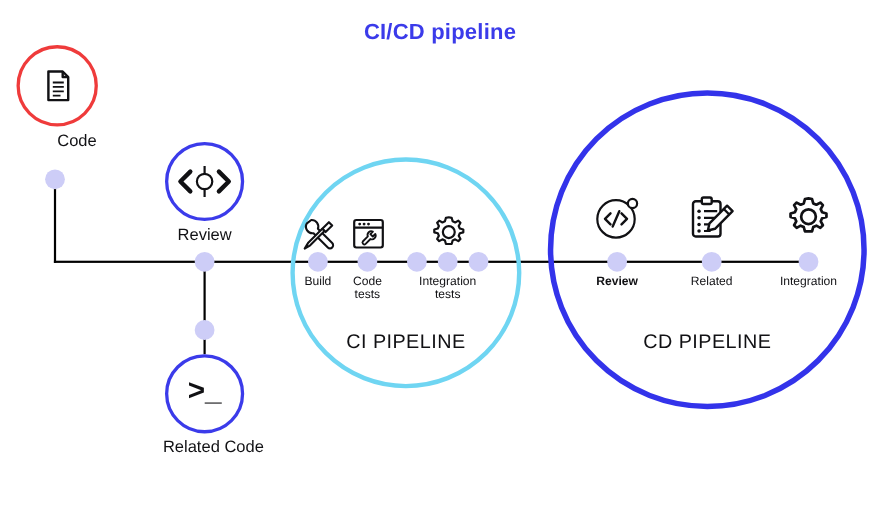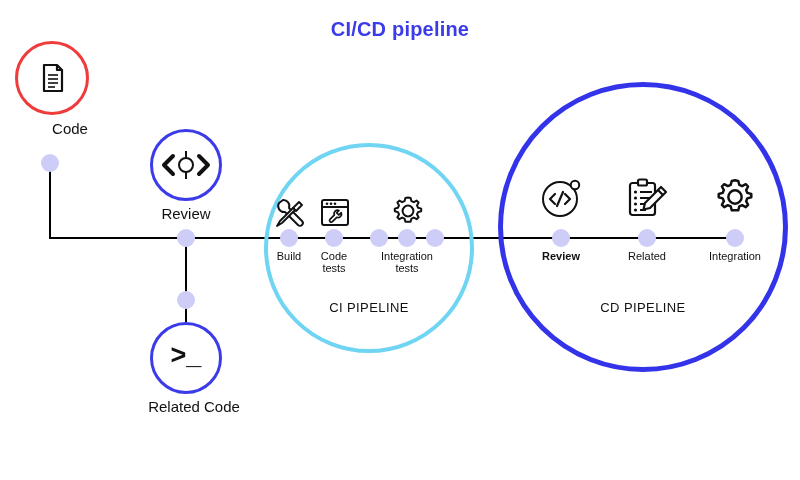--- a/index.html
+++ b/index.html
@@ -36,21 +36,21 @@
   .stage-label {
     position: absolute;
     text-align: center;
     font-size: 11px;
     line-height: 12px;
     color: #111114;
   }
   .pipeline-label {
     position: absolute;
     text-align: center;
-    font-size: 13px;
+    font-size: 18px;
     letter-spacing: .4px;
     color: #111114;
     white-space: nowrap;
   }
   .ring {
     position: absolute;
     border-radius: 50%;
     box-sizing: border-box;
     background: transparent;
   }

